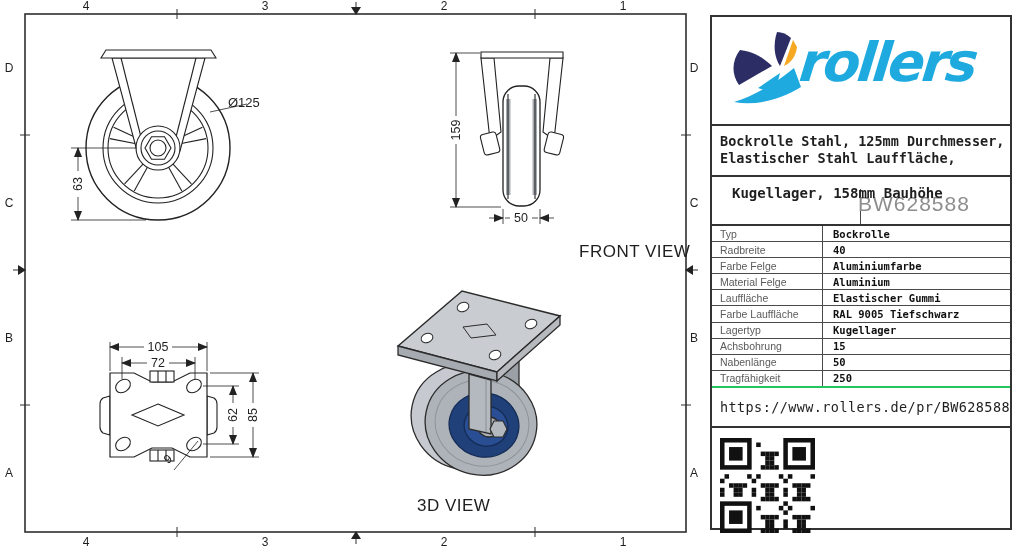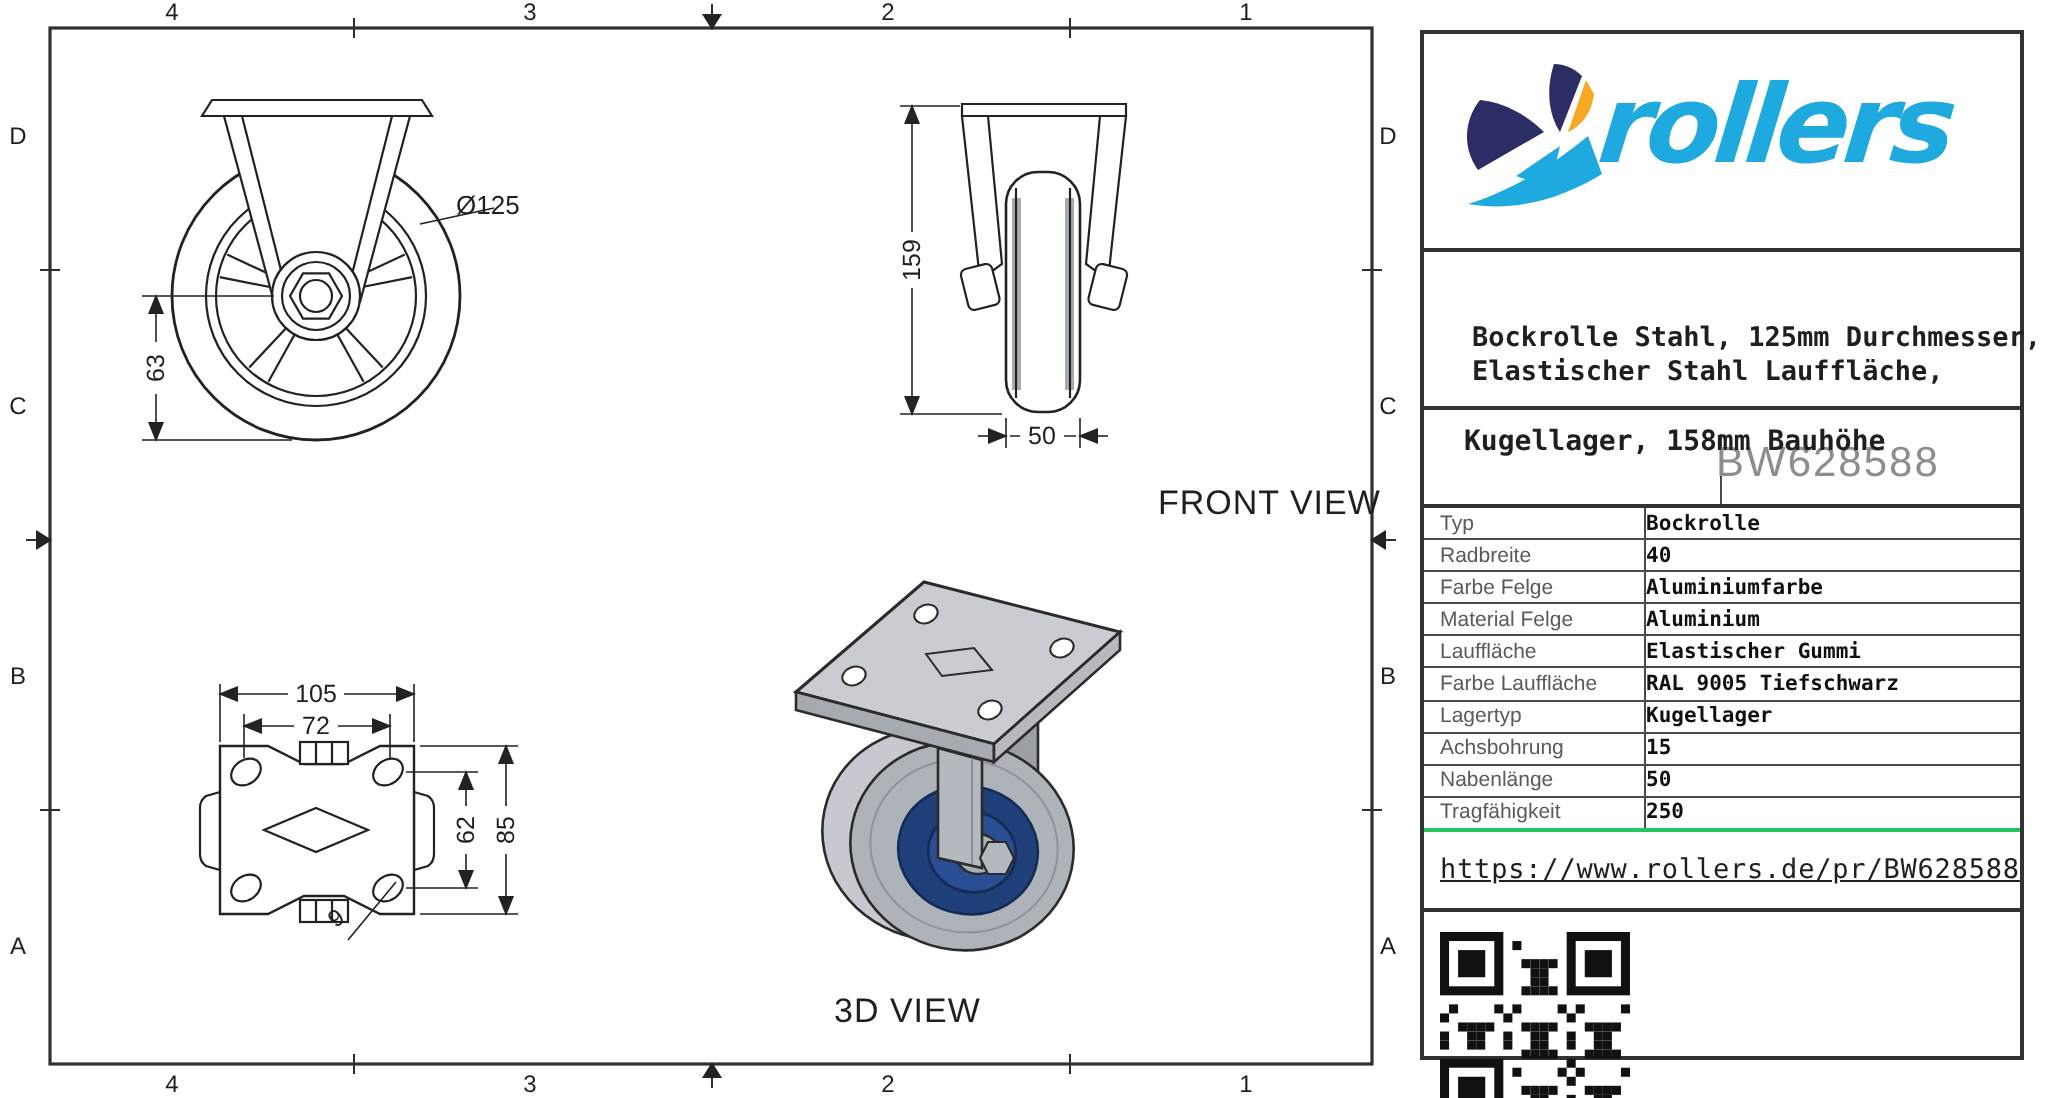--- a/index.html
+++ b/index.html
@@ -14,38 +14,38 @@
               display:flex;flex-direction:column;}
   .tb-logo{height:109px;border-bottom:2px solid #333;position:relative;box-sizing:border-box;flex:none;}
   .brand-word{position:absolute;left:88px;top:14px;font-size:54px;font-weight:bold;font-style:italic;
               letter-spacing:-3px;color:#1faadf;transform:skewX(-6deg);
               font-family:"DejaVu Sans","Liberation Sans",sans-serif;}
   .brand-urls{position:absolute;left:60px;bottom:7px;width:235px;text-align:center;
               font-size:10px;font-weight:bold;letter-spacing:1.4px;color:#2b2d64;
               font-family:"DejaVu Sans Mono","Liberation Mono",monospace;}
   .tb-desc{height:51px;border-bottom:2px solid #333;box-sizing:border-box;flex:none;
            font-family:"DejaVu Sans Mono","Liberation Mono",monospace;
-           font-weight:bold;font-size:13.5px;line-height:17px;padding:7px 0 0 24px;white-space:nowrap;margin-top:28px;}
+           font-weight:bold;font-size:13.5px;line-height:17px;padding:7px 0 0 8px;white-space:nowrap;}
   .tb-subrow{height:37px;border-bottom:2px solid #333;box-sizing:border-box;flex:none;position:relative;margin-top:12px;}
   .tb-subrow .divider{position:absolute;left:148px;top:0;bottom:0;border-left:1px solid #4a4a4a;}
   .tb-desc3{position:absolute;left:8px;bottom:23px;z-index:2;white-space:nowrap;
             font-family:"DejaVu Sans Mono","Liberation Mono",monospace;font-weight:bold;font-size:14px;padding-left:12px;}
   .tb-partnum{position:absolute;left:146px;top:3px;z-index:1;color:#8d8d8d;font-size:21px;
               letter-spacing:1px;font-family:"Liberation Sans",sans-serif;}
   .tb-specs{height:162px;flex:none;display:flex;flex-direction:column;}
   .spec-row{flex:1;display:flex;border-bottom:1px solid #4a4a4a;box-sizing:border-box;align-items:center;}
   .spec-row:last-child{border-bottom:2px solid #22c55e;}
   .spec-label{width:110px;flex:none;padding-left:8px;font-size:10.5px;color:#5a5a5a;
               box-sizing:border-box;white-space:nowrap;}
-  .spec-value{flex:1;border-left:1px solid #4a4a4a;font-size:10.5px;font-weight:bold;
+  .spec-value{flex:1;border-left:1px solid #4a4a4a;padding-left:10px;font-size:10.5px;font-weight:bold;
               color:#101010;font-family:"DejaVu Sans Mono","Liberation Mono",monospace;
               align-self:stretch;display:flex;align-items:center;white-space:nowrap;}
   .tb-url{height:40px;border-bottom:2px solid #333;box-sizing:border-box;flex:none;
           display:flex;align-items:center;padding-left:8px;font-size:13.5px;letter-spacing:0.4px;
-          font-family:"DejaVu Sans Mono","Liberation Mono",monospace;white-space:nowrap;text-decoration:underline;}
+          font-family:"DejaVu Sans Mono","Liberation Mono",monospace;white-space:nowrap;}
   .tb-qr{flex:1;position:relative;}
   .tb-qr svg{position:absolute;left:8px;top:10px;}
 </style>
 </head>
 <body>
 
 <div class="sheet">
 
 <svg class="lineart" width="1024" height="549" viewBox="0 0 1024 549">
   <defs>

